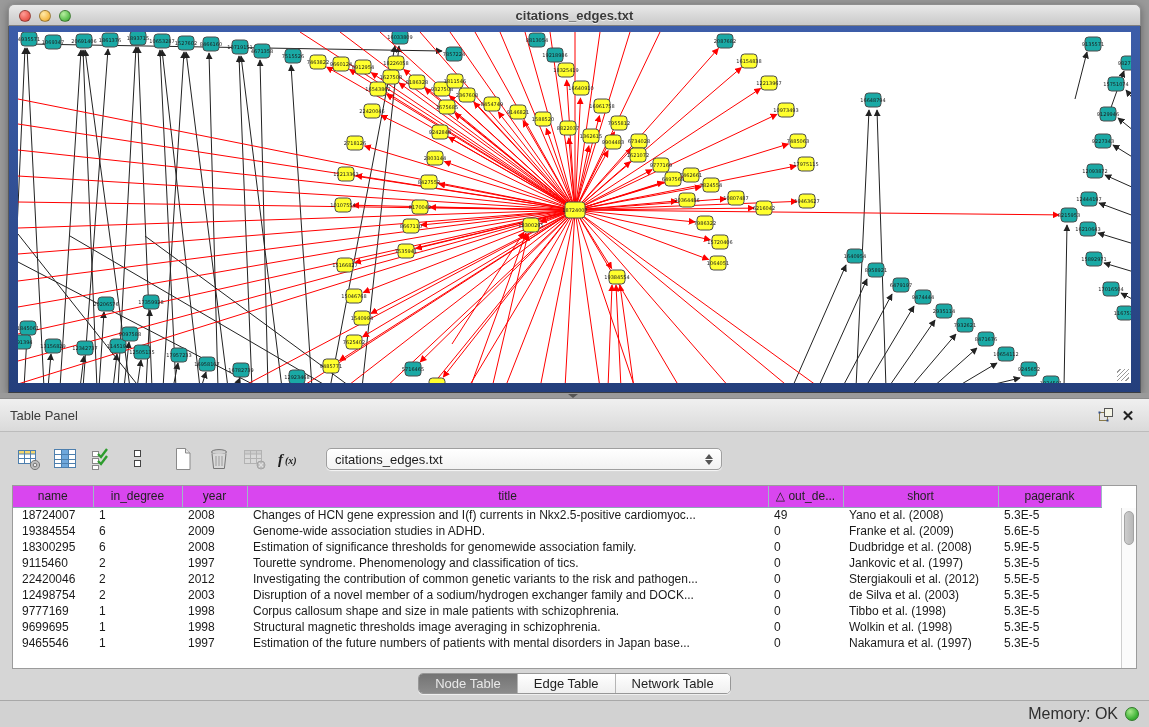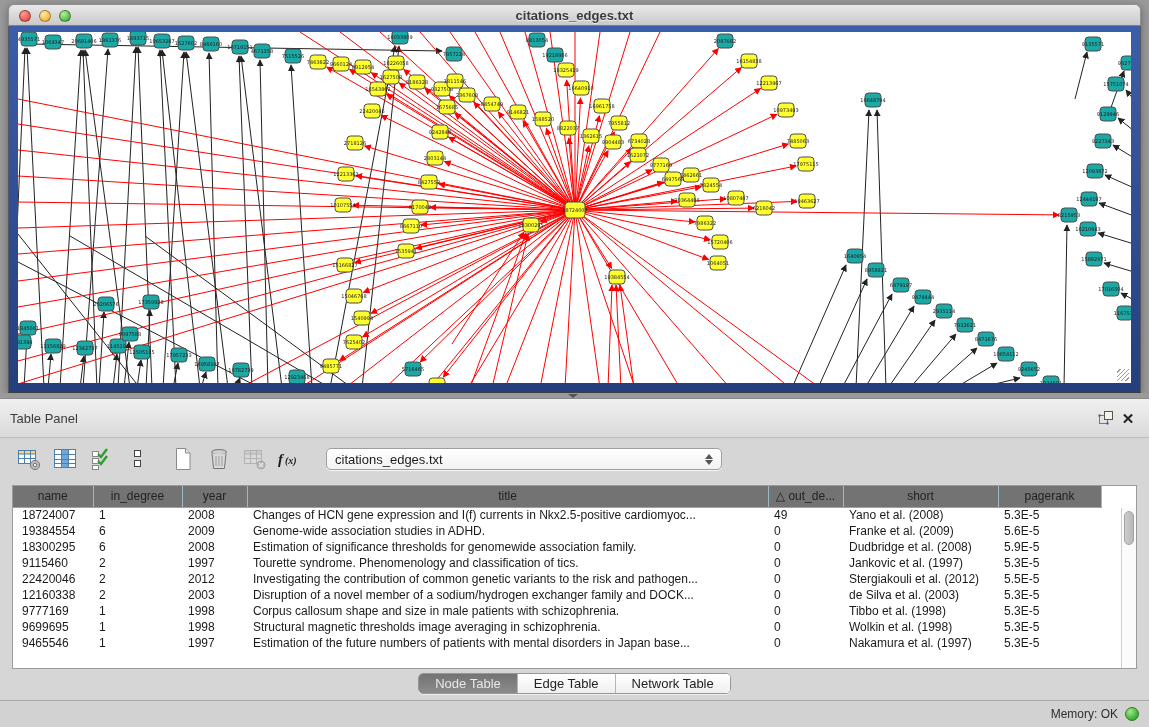--- a/index.html
+++ b/index.html
@@ -34,21 +34,21 @@
     background:repeating-linear-gradient(135deg,transparent 0 2px,#9a9a9a 2px 3px);}
 
   
   .splitter{position:absolute;left:0;top:393px;width:1149px;height:5px;background:#9a9a9a;}
   .splitter-handle{position:absolute;left:568px;top:1px;width:0;height:0;
     border-left:5px solid transparent;border-right:5px solid transparent;border-top:4px solid #555;}
 
   
   .table-panel{position:absolute;left:0;top:398px;width:1149px;height:302px;
     background:#d6d6d6;border-top:1px solid #8a8a8a;}
-  .panel-header{position:absolute;left:0;top:0;right:0;height:39px;
+  .panel-header{position:absolute;left:0;top:0;right:0;height:33px;
     background:linear-gradient(#f0f0f0,#dadada);border-bottom:1px solid #bcbcbc;
     display:flex;align-items:center;padding:8px 10px;}
   .panel-title{font-size:13px;color:#3c3c3c;}
   .panel-header .spacer{flex:1;}
   .hdr-btn{width:22px;height:20px;display:flex;align-items:center;justify-content:center;cursor:default;}
   .close-x{font-size:15px;font-weight:bold;color:#222;line-height:1;}
 
   .toolbar{position:absolute;left:14px;top:42px;height:36px;display:flex;align-items:center;gap:6px;}
   .tb-btn{width:30px;height:30px;display:flex;align-items:center;justify-content:center;border-radius:4px;}
   .tb-sep{width:4px;}
@@ -57,42 +57,42 @@
     padding:0 8px;font-size:13px;color:#1c1c1c;box-shadow:0 1px 1px rgba(255,255,255,.8);}
   .net-select .sel-label{flex:1;}
   .updown{display:flex;flex-direction:column;gap:1px;align-items:center;}
   .updown i{width:0;height:0;border-left:4px solid transparent;border-right:4px solid transparent;display:block;}
   .updown i.up{border-bottom:5px solid #555;}
   .updown i.down{border-top:5px solid #555;}
 
   .table-box{position:absolute;left:12px;top:86px;width:1125px;height:184px;
     background:#fff;border:1px solid #9b9b9b;}
   table.data{border-collapse:collapse;table-layout:fixed;width:1088px;font-size:12px;color:#1a1a1a;}
-  table.data th{height:21px;background:#737373;border-right:1px solid #9fb9c4;
+  table.data th{height:21px;background:#d946ef;border-right:1px solid #9fb9c4;
     border-bottom:1px solid #8aa9b5;font-weight:normal;font-size:12px;color:#222;
     overflow:hidden;white-space:nowrap;}
   table.data td{height:16px;padding:0 0 0 6px;white-space:nowrap;overflow:hidden;}
   table.data td.c-name{padding-left:9px;}
   .vscroll{position:absolute;right:0;top:22px;bottom:0;width:15px;background:#fbfbfb;border-left:1px solid #cfcfcf;}
   .vthumb{position:absolute;left:2px;top:3px;width:10px;height:34px;border-radius:6px;
     background:linear-gradient(90deg,#cdcdcd,#b8b8b8);border:1px solid #a3a3a3;}
 
   .tabs-row{position:absolute;left:0;top:274px;width:100%;display:flex;justify-content:center;}
   .seg{display:flex;border:1px solid #979797;border-radius:5px;overflow:hidden;
     background:#fff;height:21px;box-shadow:0 1px 0 rgba(255,255,255,.6);}
   .seg-btn{padding:0 16px;font-size:13px;color:#222;display:flex;align-items:center;
     background:linear-gradient(#ffffff,#efefef);border-left:1px solid #b5b5b5;}
   .seg-btn:first-child{border-left:none;}
   .seg-btn.selected{background:linear-gradient(#747474,#8b8b8b);color:#e9e9e9;}
 
   
   .statusbar{position:absolute;left:0;top:700px;width:1149px;height:27px;background:#d2d2d2;
     border-top:1px solid #a8a8a8;display:flex;align-items:center;justify-content:flex-end;
     padding:0 10px;gap:7px;}
-  .mem-label{font-size:12px;color:#2e2e2e;}
+  .mem-label{font-size:16px;color:#2e2e2e;}
   .mem-dot{width:14px;height:14px;border-radius:50%;border:1px solid #2f7a28;
     background:radial-gradient(circle at 35% 30%,#a6e88a,#3db235 65%,#2f9427);}
 </style>
 </head>
 <body>
 
 <div class="graph-window">
   <div class="titlebar">
     <span class="lights">
       <span class="light red"></span>
@@ -884,21 +884,21 @@
           <tr>
             <td class="c-name">22420046</td>
             <td class="c-indeg">2</td>
             <td class="c-year">2012</td>
             <td class="c-title">Investigating the contribution of common genetic variants to the risk and pathogen...</td>
             <td class="c-outdeg">0</td>
             <td class="c-short">Stergiakouli et al. (2012)</td>
             <td class="c-pagerank">5.5E-5</td>
           </tr>
           <tr>
-            <td class="c-name">12160338</td>
+            <td class="c-name">12498754</td>
             <td class="c-indeg">2</td>
             <td class="c-year">2003</td>
             <td class="c-title">Disruption of a novel member of a sodium/hydrogen exchanger family and DOCK...</td>
             <td class="c-outdeg">0</td>
             <td class="c-short">de Silva et al. (2003)</td>
             <td class="c-pagerank">5.3E-5</td>
           </tr>
           <tr>
             <td class="c-name">9777169</td>
             <td class="c-indeg">1</td>

